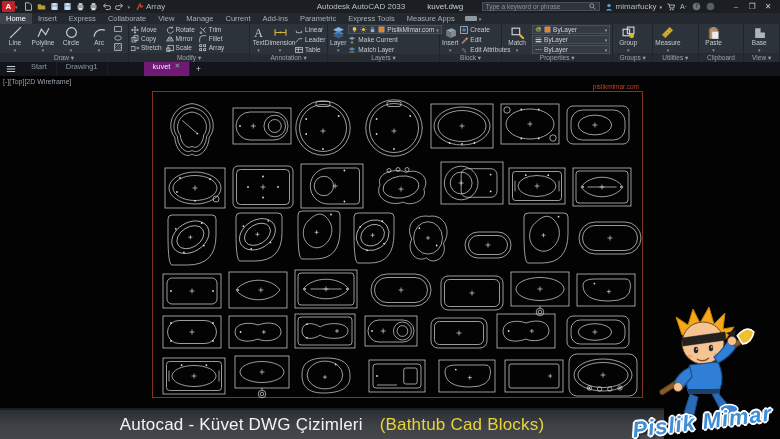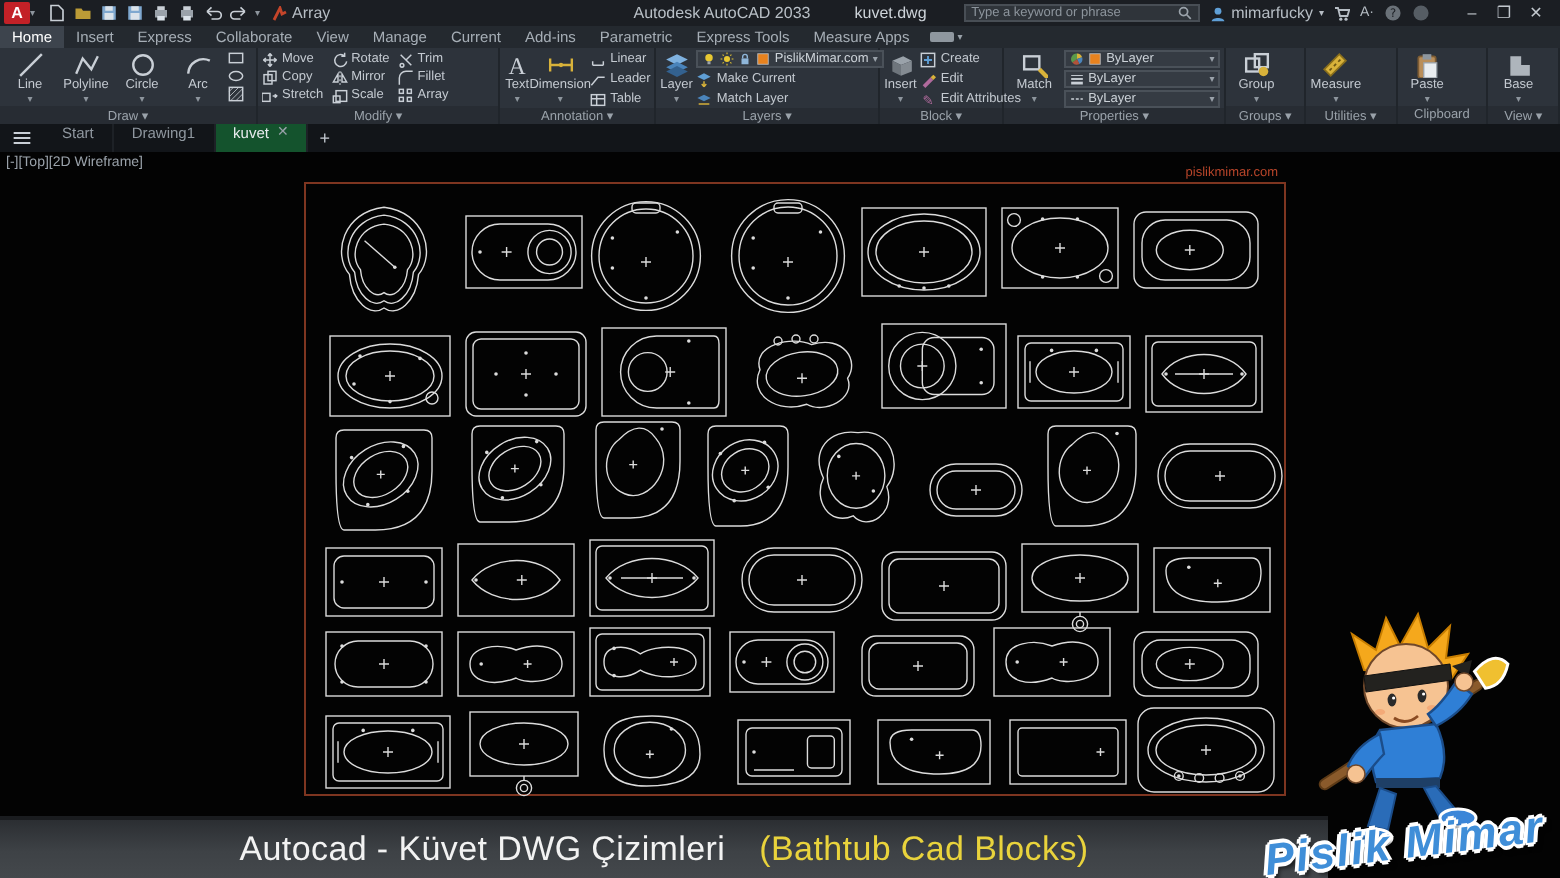--- a/index.html
+++ b/index.html
@@ -45,21 +45,21 @@
   .grid3{display:grid;grid-template-columns:repeat(3,auto);grid-auto-rows:9px;column-gap:4px;row-gap:0;}
   .dropfield{display:flex;align-items:center;background:#353b43;border:1px solid #4a5159;
              height:9px;font-size:6.5px;color:#cdd3d9;padding:0 2px;gap:2px;}
   .dropfield .da{margin-left:auto;font-size:5px;color:#9aa2aa;}
   icon,.ic{display:inline-flex;align-items:center;justify-content:center;}
   
   .filetabs{position:absolute;left:0;top:62px;width:780px;height:14px;background:#121519;
             display:flex;align-items:stretch;font-size:7.5px;}
   .burger{width:22px;display:flex;align-items:center;justify-content:center;}
   .ftab{display:flex;gap:4px;padding:0 9px;color:#8f979f;border-right:1px solid #1d2126;}
-  .ftab.active{background:#14532d;color:#e8ebee;}
+  .ftab.active{background:#701a75;color:#e8ebee;margin-left:36px;}
   .ftab .x{color:#9aa2aa;font-size:7px;}
   .newtab{display:flex;align-items:center;justify-content:center;width:16px;color:#c4cad1;font-size:9px;}
   
   .viewport{position:absolute;left:0;top:76px;width:780px;height:332px;background:#030303;}
   .vplabel{position:absolute;left:3px;top:2px;font-size:7px;color:#9aa2aa;display:flex;gap:0;}
   .redrect{position:absolute;left:152px;top:15px;width:491px;height:307px;border:1px solid #7e3520;}
   .watermark{position:absolute;right:3px;top:-9px;font-size:6.5px;color:#b8452a;}
   .tubs{position:absolute;left:0;top:0;overflow:visible;}
   .tubs path,.tubs rect,.tubs ellipse,.tubs circle,.tubs line{fill:none;stroke:#dcdcdc;stroke-width:.7;}
   .tubs .f{fill:#dcdcdc;stroke:none;}

